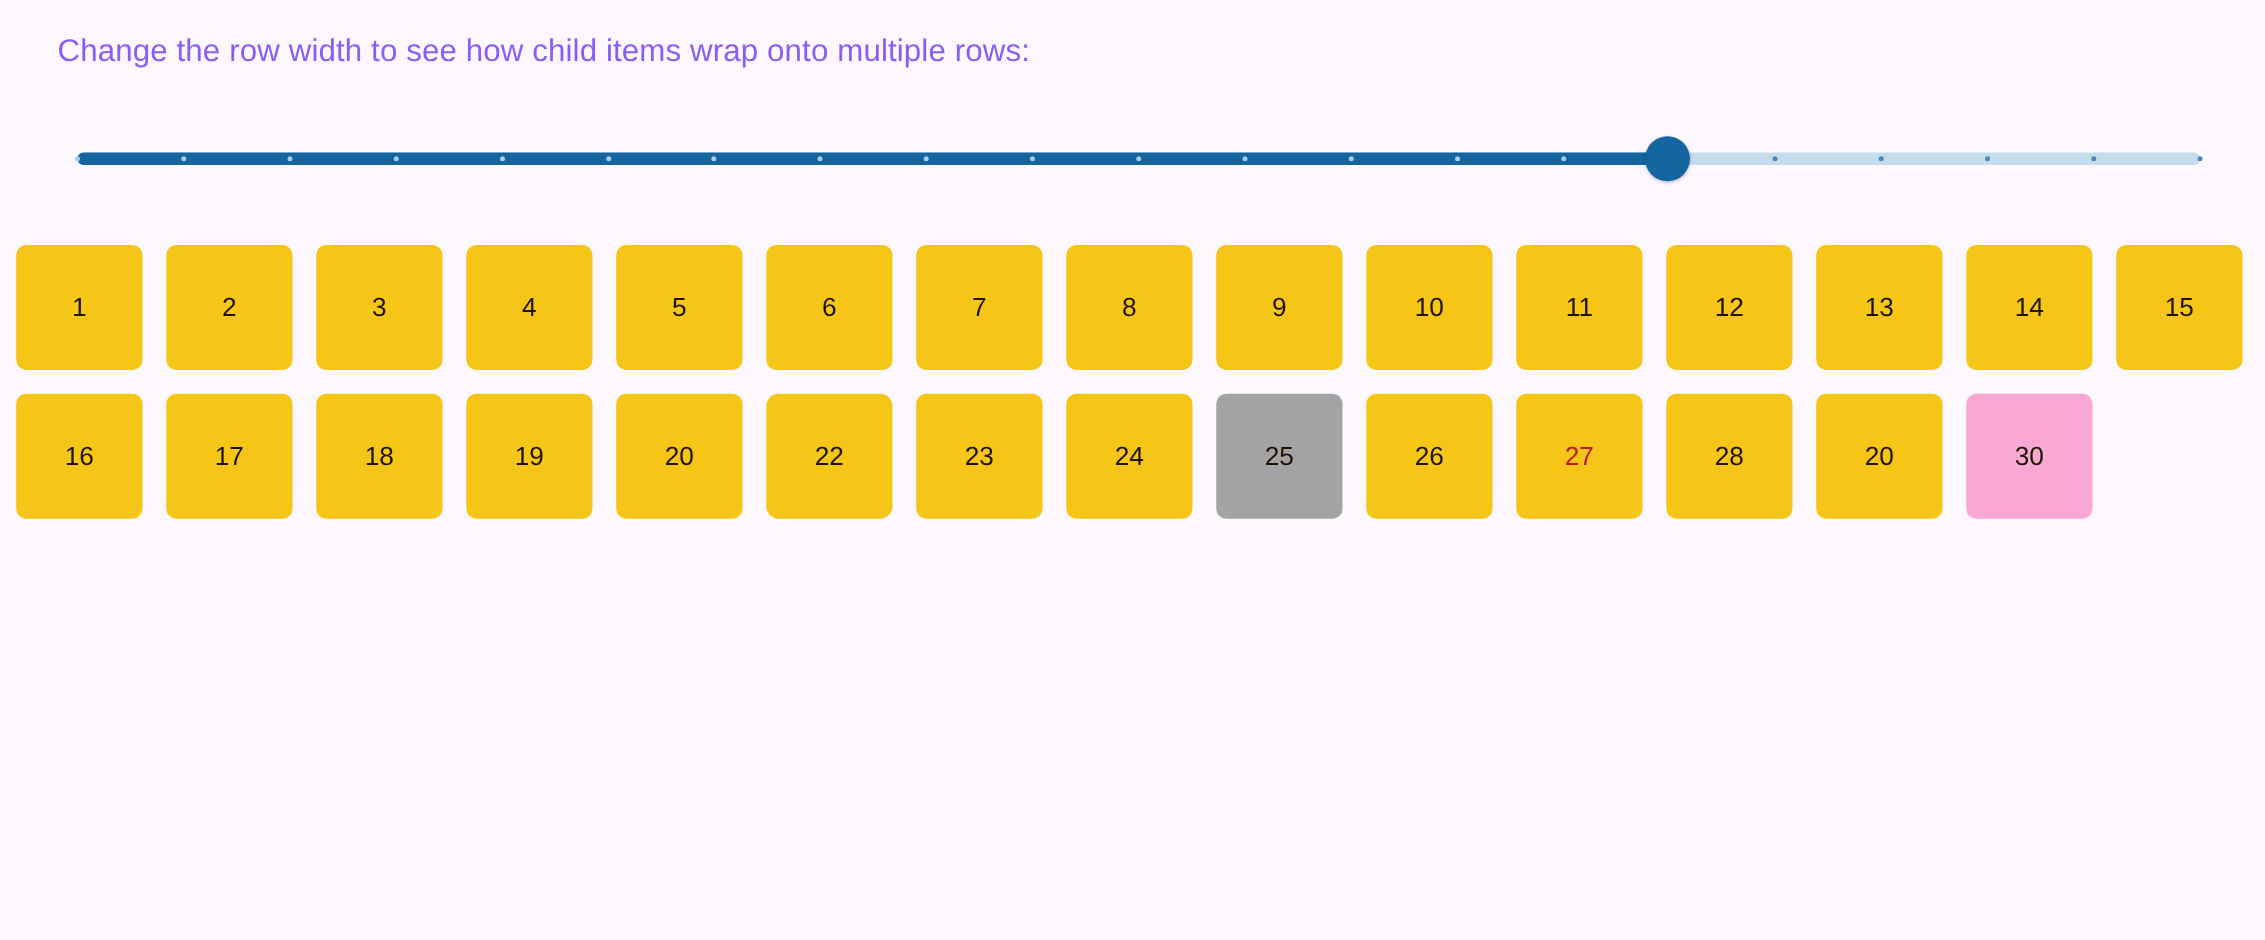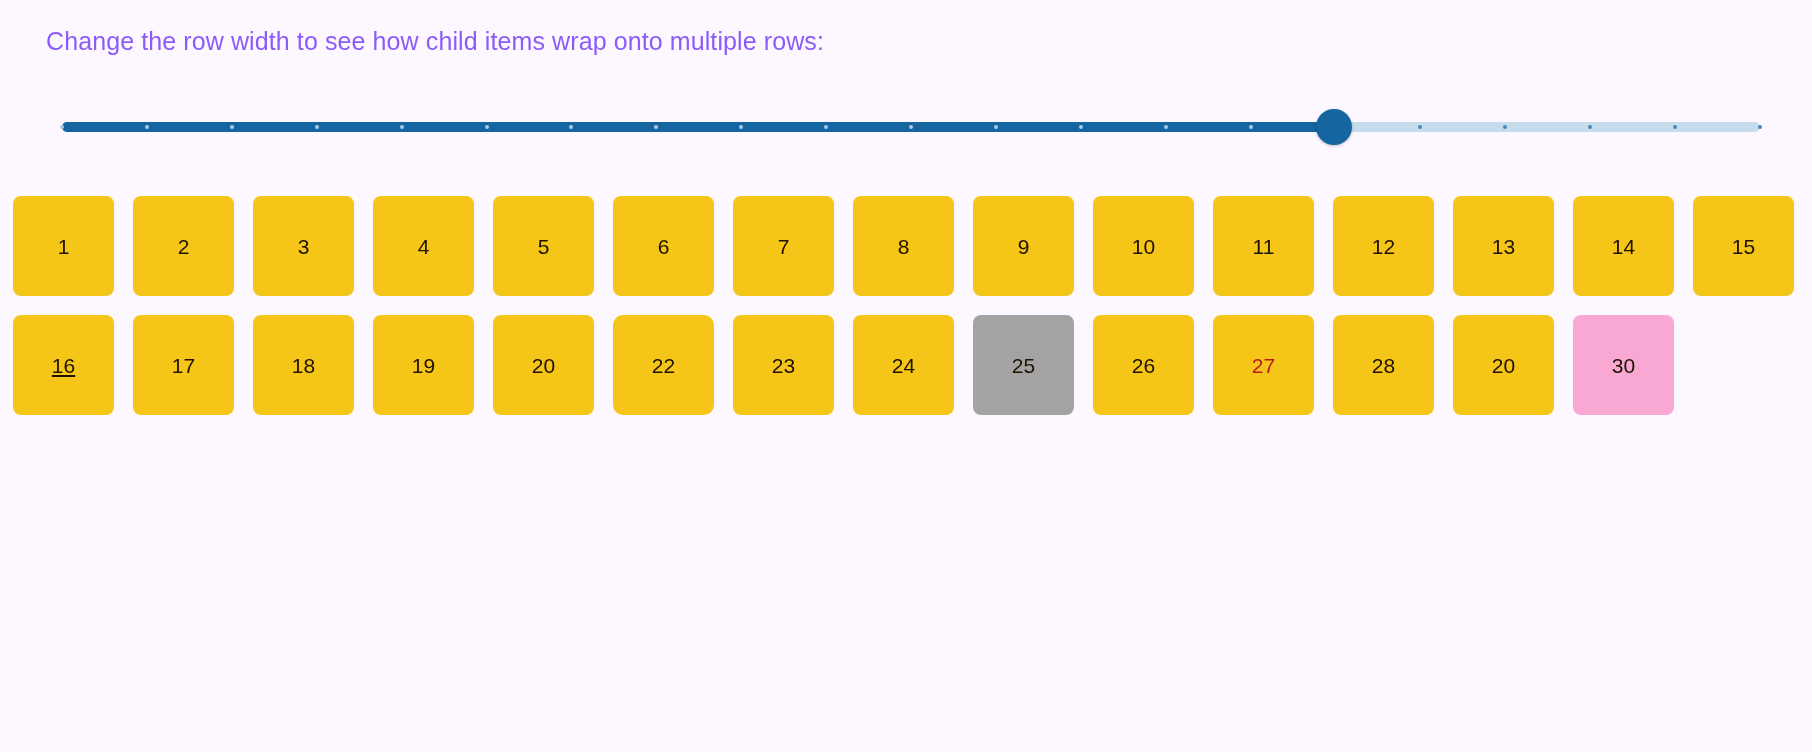--- a/index.html
+++ b/index.html
@@ -151,21 +151,21 @@
     <div class="item-box" style="background: rgb(245, 197, 24); color: rgb(31, 19, 0);">6</div>
     <div class="item-box" style="background: rgb(245, 197, 24); color: rgb(31, 19, 0);">7</div>
     <div class="item-box" style="background: rgb(245, 197, 24); color: rgb(31, 19, 0);">8</div>
     <div class="item-box" style="background: rgb(245, 197, 24); color: rgb(31, 19, 0);">9</div>
     <div class="item-box" style="background: rgb(245, 197, 24); color: rgb(31, 19, 0);">10</div>
     <div class="item-box" style="background: rgb(245, 197, 24); color: rgb(31, 19, 0);">11</div>
     <div class="item-box" style="background: rgb(245, 197, 24); color: rgb(31, 19, 0);">12</div>
     <div class="item-box" style="background: rgb(245, 197, 24); color: rgb(31, 19, 0);">13</div>
     <div class="item-box" style="background: rgb(245, 197, 24); color: rgb(31, 19, 0);">14</div>
     <div class="item-box" style="background: rgb(245, 197, 24); color: rgb(31, 19, 0);">15</div>
-    <div class="item-box" style="background: rgb(245, 197, 24); color: rgb(31, 19, 0); text-decoration: underline;">16</div>
+    <div class="item-box" style="background: rgb(245, 197, 24); color: rgb(31, 19, 0);">16</div>
     <div class="item-box" style="background: rgb(245, 197, 24); color: rgb(31, 19, 0);">17</div>
     <div class="item-box" style="background: rgb(245, 197, 24); color: rgb(31, 19, 0);">18</div>
     <div class="item-box" style="background: rgb(245, 197, 24); color: rgb(31, 19, 0); text-align: center;">19</div>
     <div class="item-box" style="background: rgb(245, 197, 24); color: rgb(31, 19, 0);">20</div>
     <div class="item-box" style="background: rgb(245, 197, 24); color: rgb(31, 19, 0); border-radius: 10px;">22</div>
     <div class="item-box" style="background: rgb(245, 197, 24); color: rgb(31, 19, 0);">23</div>
     <div class="item-box" style="background: rgb(245, 197, 24); color: rgb(31, 19, 0);">24</div>
     <div class="item-box" style="background: #a3a3a3; color: rgb(31, 19, 0);">25</div>
     <div class="item-box" style="background: rgb(245, 197, 24); color: rgb(31, 19, 0);">26</div>
     <div class="item-box" style="background: rgb(245, 197, 24); color: #b91c1c;">27</div>

